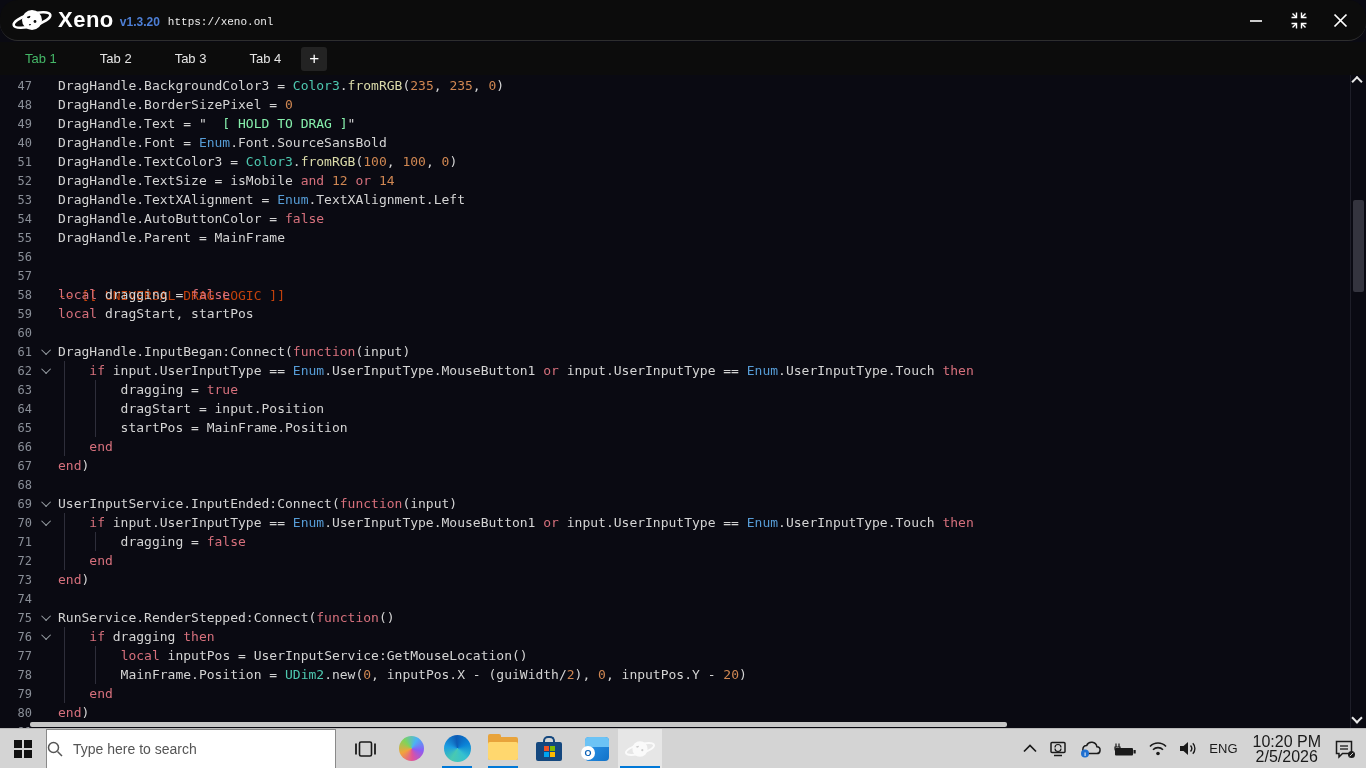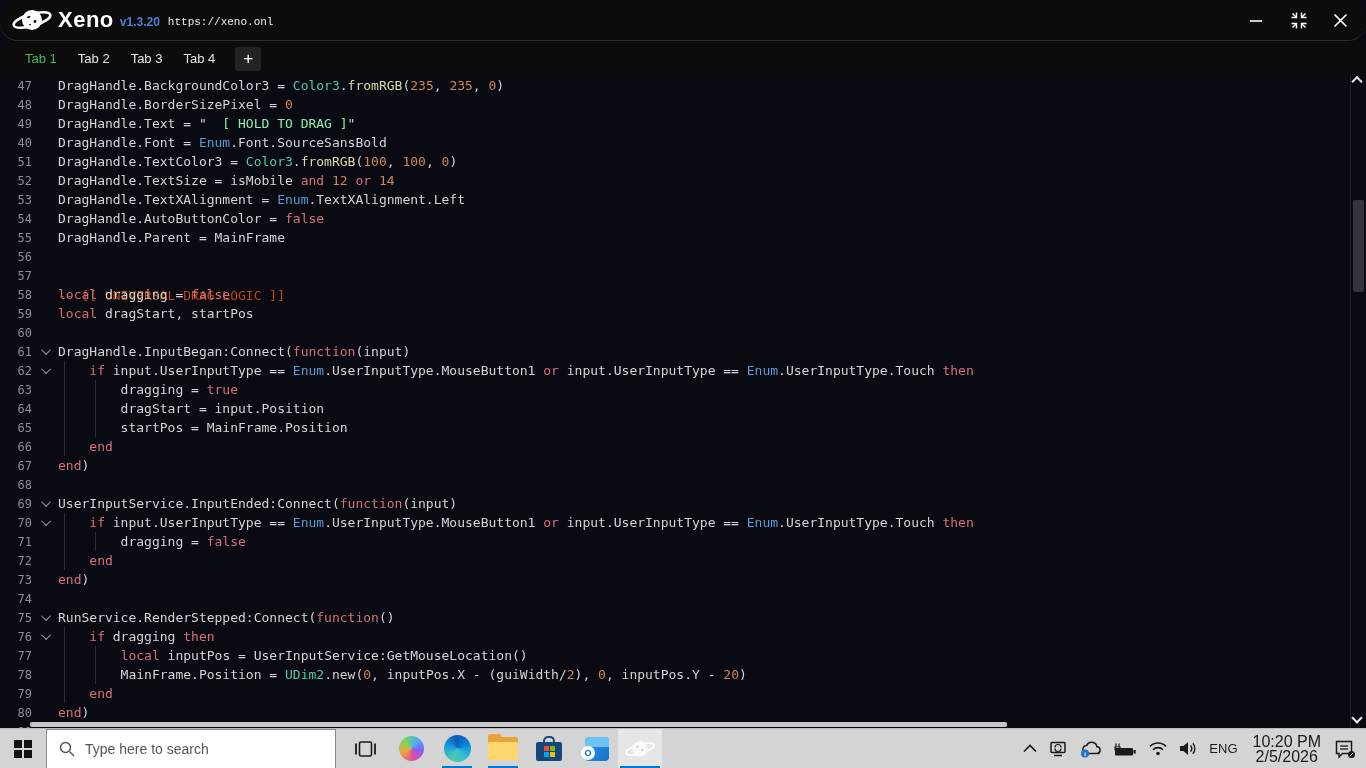--- a/index.html
+++ b/index.html
@@ -46,21 +46,21 @@
   .vthumb { position:absolute; right:2px; top:125px; width:11px; height:92px; background:#34343e; border-radius:2px; }
   .hscroll { position:absolute; left:30px; bottom:1px; width:977px; height:5px; background:#c6c6c6; border-radius:2px; }
 
   
   .taskbar { position:absolute; left:0; top:728px; width:1366px; height:40px; background:#d4d4d4;
              border-top:1px solid #b9b9b9; display:flex; align-items:center; }
   .startbtn { width:46px; height:40px; display:flex; align-items:center; justify-content:center; }
   .winlogo { display:grid; grid-template-columns:8px 8px; grid-template-rows:8px 8px; gap:2px; }
   .winlogo i { background:#111111; }
   .searchbox { width:290px; height:40px; background:#ffffff; border:1px solid #8a8a8a; display:flex;
-               align-items:center; padding-left:12px; gap:10px; }
+               align-items:center; gap:10px; }
   .searchbox input { border:none; outline:none; font-size:14px; color:#3c3c3c; width:230px; background:transparent;
                      font-family:"Liberation Sans",sans-serif; }
   .searchbox input::placeholder { color:#555555; opacity:1; }
   .taskicon { width:46px; height:40px; display:flex; align-items:center; justify-content:center; position:relative; }
   .underline { position:absolute; bottom:0; left:50%; transform:translateX(-50%); height:3px; width:30px; background:#0078d7; }
   .copilot { width:25px; height:25px; border-radius:50%;
              background:conic-gradient(from 30deg,#4ab3f4,#8a5cf5,#e0529c,#f2a33c,#7fd45a,#4ab3f4); }
   .edgeicon { width:27px; height:27px; border-radius:50%;
               background:conic-gradient(from 210deg,#49c9b1,#1b9de2,#0d5bb5,#0a84d8,#35c1d0,#49c9b1); }
   .folder { position:relative; width:30px; height:23px; }
@@ -125,21 +125,21 @@
     <div class="winbtn">
       <svg width="15" height="15" viewBox="0 0 15 15">
           <line x1="1.5" y1="1.5" x2="13.5" y2="13.5" stroke="#ffffff" stroke-width="1.7"></line>
           <line x1="13.5" y1="1.5" x2="1.5" y2="13.5" stroke="#ffffff" stroke-width="1.7"></line>
         </svg>
     </div>
   </div>
 </div>
 
 <div class="tabbar">
-  <div style="display:flex; gap:21px;">
+  <div style="display:flex; gap:43px;">
       <div class="tab active">Tab 1</div>
       <div class="tab">Tab 2</div>
       <div class="tab">Tab 3</div>
       <div class="tab">Tab 4</div>
     </div>
   <div class="addtab">+</div>
 </div>
 
 <div class="editor">
   <div class="lines">

